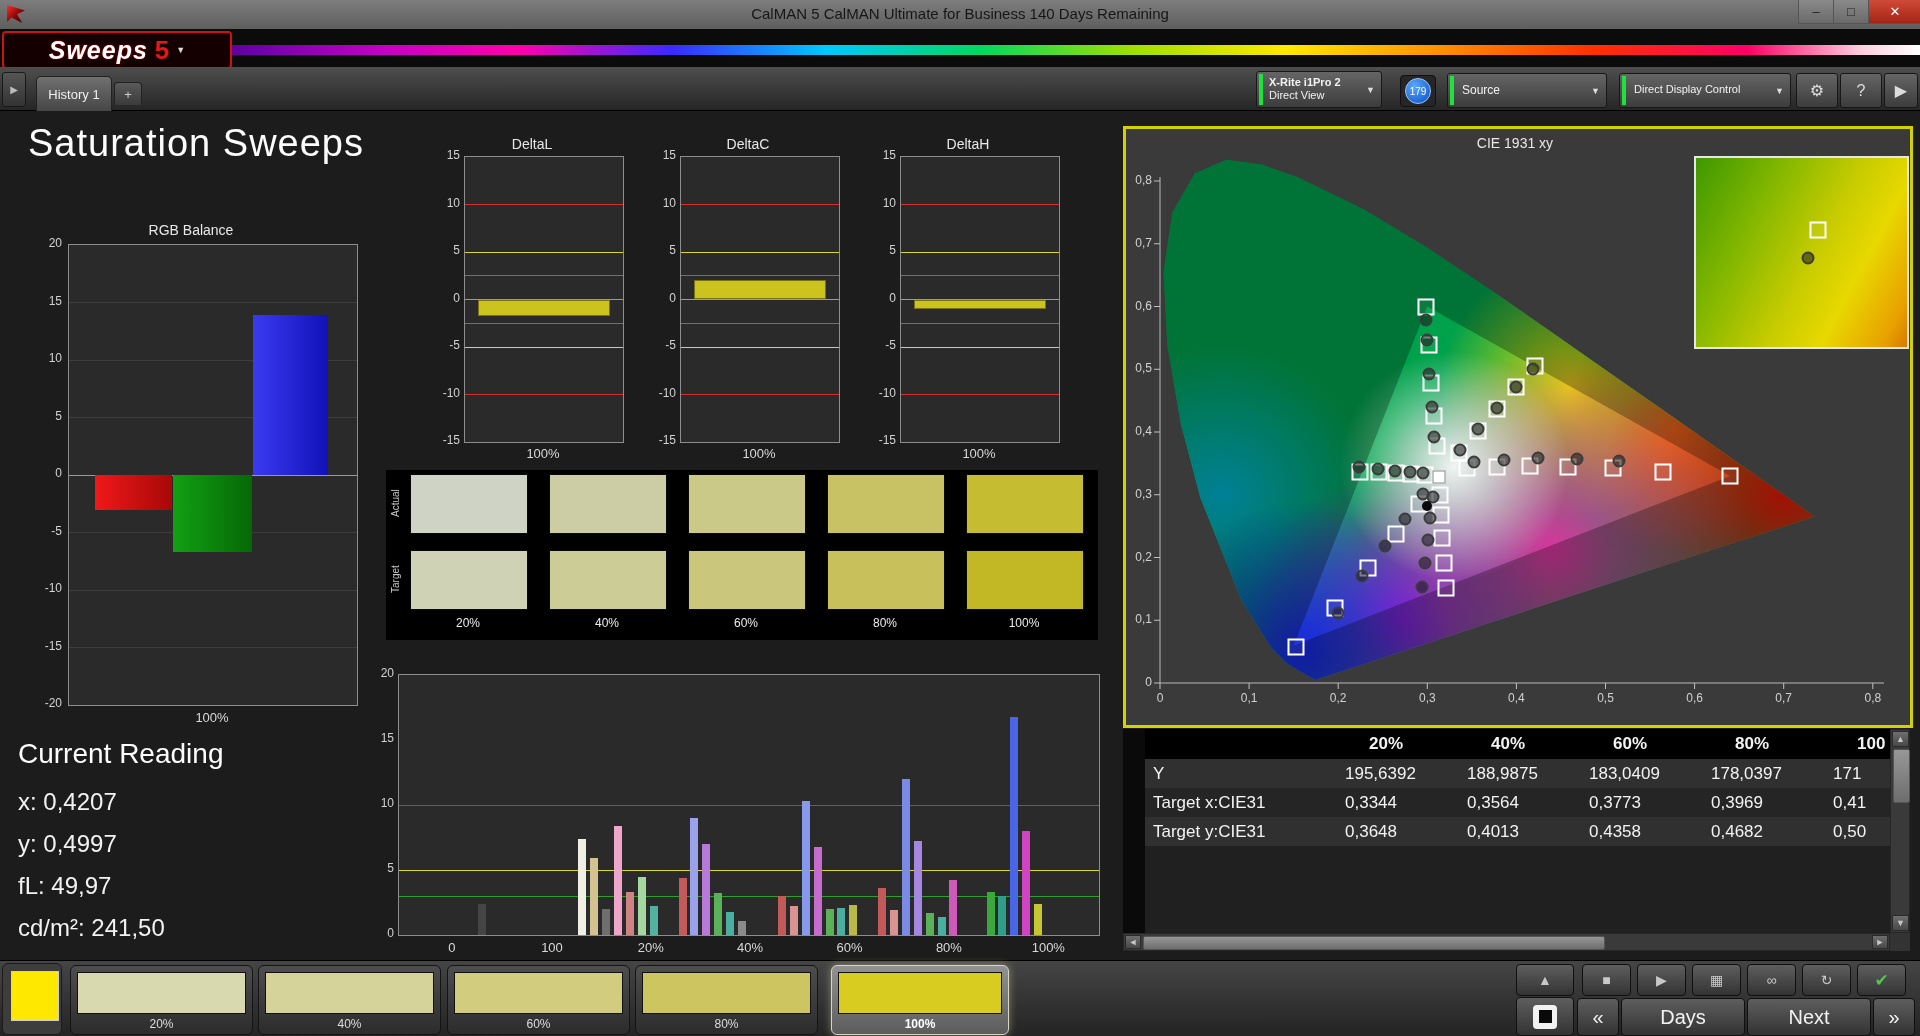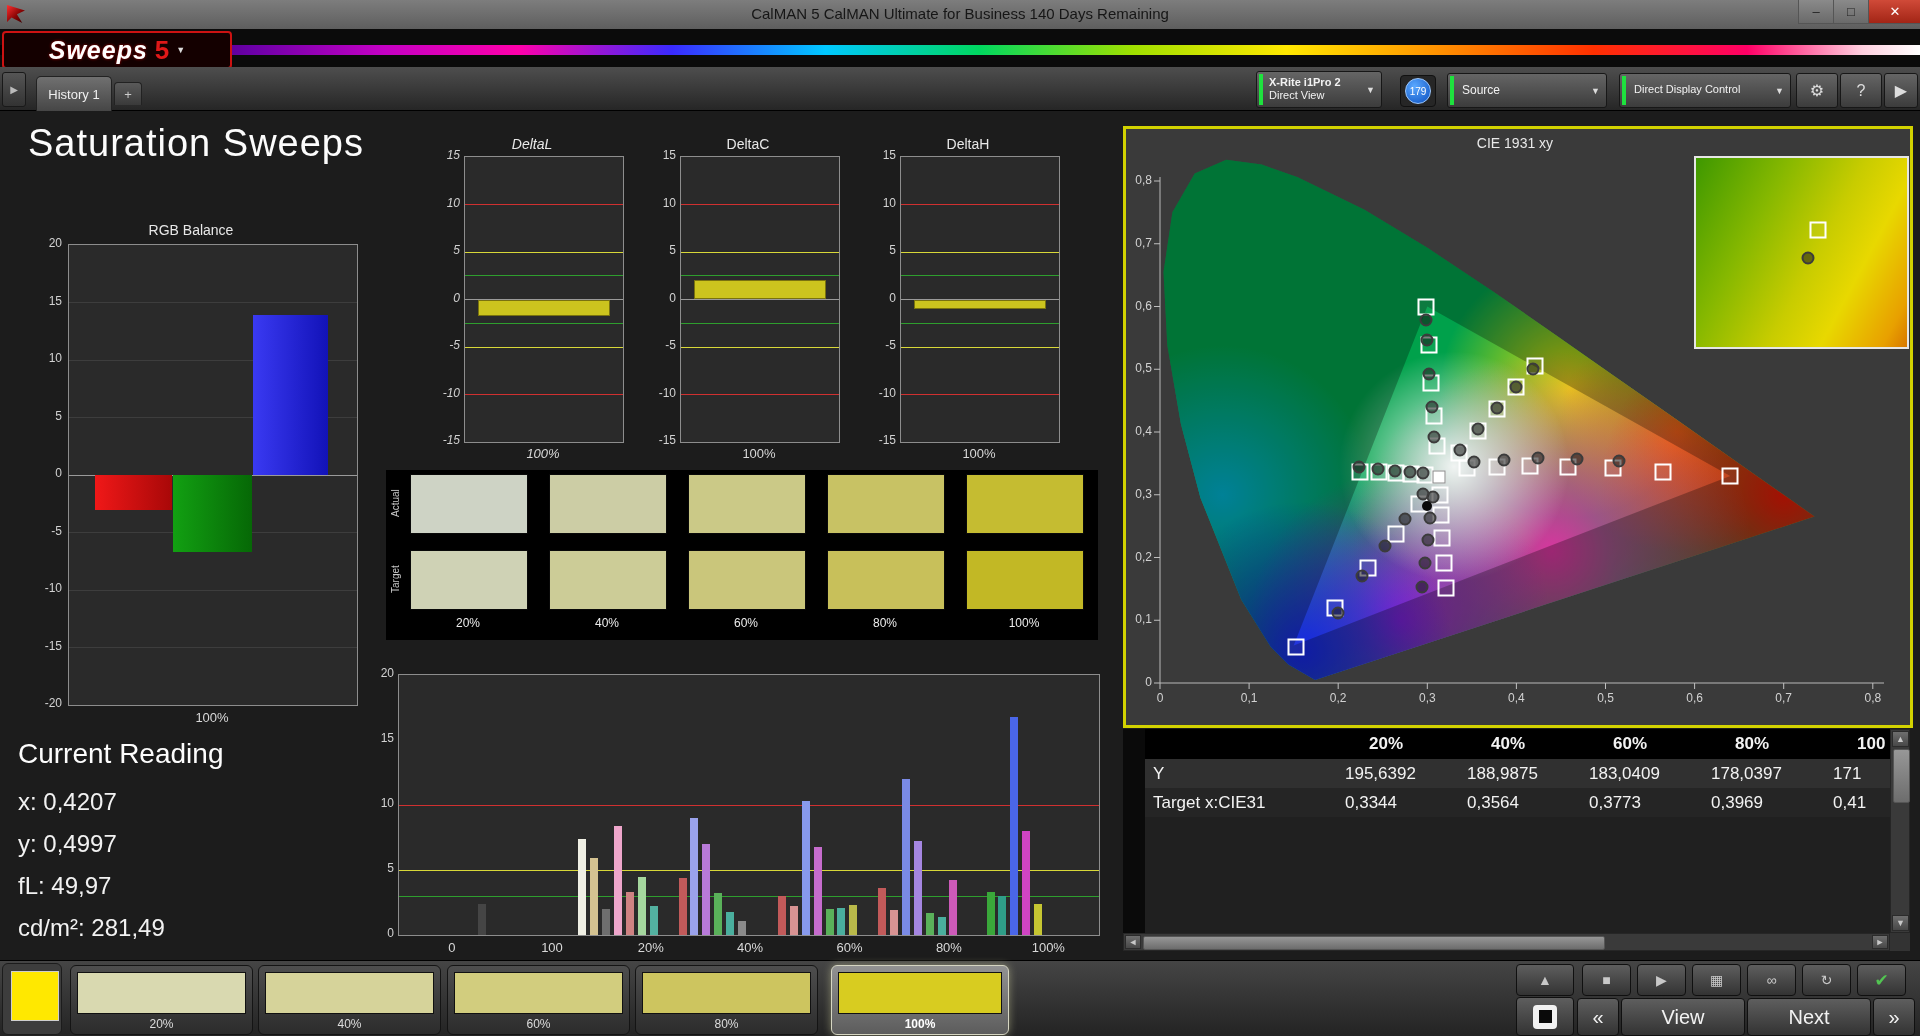--- a/index.html
+++ b/index.html
@@ -190,23 +190,23 @@
     <div class="ylab" style="position: absolute; left: 0px; width: 32px; top: 186.5px; text-align: right;">5</div>
     <div class="ylab" style="position: absolute; left: 0px; width: 32px; top: 129px; text-align: right;">10</div>
     <div class="ylab" style="position: absolute; left: 0px; width: 32px; top: 71.5px; text-align: right;">15</div>
     <div class="ylab" style="position: absolute; left: 0px; width: 32px; top: 14px; text-align: right;">20</div>
   </div>
 
 <div class="reading-title">Current Reading</div>
 <div class="reading-line" style="top:788px;">x: 0,4207</div>
 <div class="reading-line" style="top:830px;">y: 0,4997</div>
 <div class="reading-line" style="top:872px;">fL: 49,97</div>
-<div class="reading-line" style="top:914px;">cd/m²: 281,49</div>
-
-<div class="chart delta" id="delta0" style="left:432px;top:136px;width:200px;height:330px;font-style:italic;">
+<div class="reading-line" style="top:914px;">cd/m²: 241,50</div>
+
+<div class="chart delta" id="delta0" style="left:432px;top:136px;width:200px;height:330px;">
   <div class="chart-title">DeltaL</div>
   <div class="plot" style="left:32px;top:20px;width:158px;height:285px;">
       <div class="gl" style="position: absolute; left: 0px; right: 0px; top: 142px; height: 1px; background: rgb(154, 154, 154);"></div>
       <div class="gl" style="position: absolute; left: 0px; right: 0px; top: 47px; height: 1px; background: rgb(208, 48, 48);"></div>
       <div class="gl" style="position: absolute; left: 0px; right: 0px; top: 94.5px; height: 1px; background: rgb(216, 216, 56);"></div>
       <div class="gl" style="position: absolute; left: 0px; right: 0px; top: 118.25px; height: 1px; background: rgb(46, 158, 46);"></div>
       <div class="gl" style="position: absolute; left: 0px; right: 0px; top: 165.75px; height: 1px; background: rgb(46, 158, 46);"></div>
       <div class="gl" style="position: absolute; left: 0px; right: 0px; top: 189.5px; height: 1px; background: rgb(216, 216, 56);"></div>
       <div class="gl" style="position: absolute; left: 0px; right: 0px; top: 237px; height: 1px; background: rgb(208, 48, 48);"></div>
       <div class="bar" style="left: 12.64px; width: 132.72px; top: 142.5px; height: 16.15px; background: rgb(204, 196, 30); border: 1px solid rgb(121, 114, 15); box-sizing: border-box;"></div>
@@ -519,20 +519,28 @@
         <div class="tcell">171</div>
       </div>
       <div class="trow" style="background: rgb(37, 37, 37);">
         <div class="tlabel">Target x:CIE31</div>
         <div class="tcell">0,3344</div>
         <div class="tcell">0,3564</div>
         <div class="tcell">0,3773</div>
         <div class="tcell">0,3969</div>
         <div class="tcell">0,41</div>
       </div>
+      <div class="trow" style="background: rgb(48, 48, 48);">
+        <div class="tlabel">Target y:CIE31</div>
+        <div class="tcell">0,3648</div>
+        <div class="tcell">0,4013</div>
+        <div class="tcell">0,4358</div>
+        <div class="tcell">0,4682</div>
+        <div class="tcell">0,50</div>
+      </div>
     </div>
   <div class="sb" style="left:767px;top:0;width:20px;height:204px;">
     <div class="sbbtn" style="left:1px;top:1px;width:17px;height:16px;">▲</div>
     <div class="sbthumb" style="left:2px;top:19px;width:15px;height:52px;"></div>
     <div class="sbbtn" style="left:1px;bottom:1px;width:17px;height:16px;">▼</div>
   </div>
   <div class="sb" style="left:0;top:204px;width:767px;height:18px;">
     <div class="sbbtn" style="left:1px;top:1px;width:16px;height:14px;">◄</div>
     <div class="sbthumb" style="left:19px;top:2px;width:460px;height:12px;"></div>
     <div class="sbbtn" style="right:1px;top:1px;width:16px;height:14px;">►</div>
@@ -570,21 +578,21 @@
     <span class="g">↻</span>
   </div>
   <div class="tbtn" style="left:1857px;top:3px;width:47px;height:30px;">
     <span class="g checkgreen">✔</span>
   </div>
 
   <div class="tbtn" style="left:1577px;top:37px;width:40px;height:36px;">
     <span class="g navbtn">«</span>
   </div>
   <div class="tbtn" style="left:1621px;top:37px;width:122px;height:36px;">
-    <span class="g navbtn">View</span>
+    <span class="g navbtn">Days</span>
   </div>
   <div class="tbtn" style="left:1747px;top:37px;width:122px;height:36px;">
     <span class="g navbtn">Next</span>
   </div>
   <div class="tbtn" style="left:1873px;top:37px;width:40px;height:36px;">
     <span class="g navbtn">»</span>
   </div>
 <div class="patchbtn" style="left: 70px; top: 4px; width: 181px; height: 68px;">
       <div class="patchcolor" style="background: rgb(217, 217, 176);"></div>
       <div class="patchlabel">20%</div>

